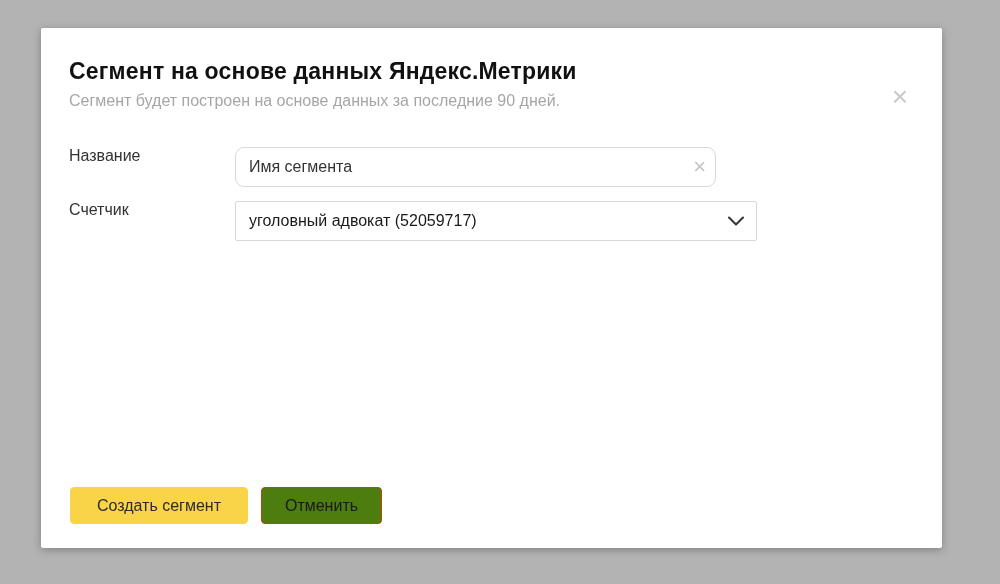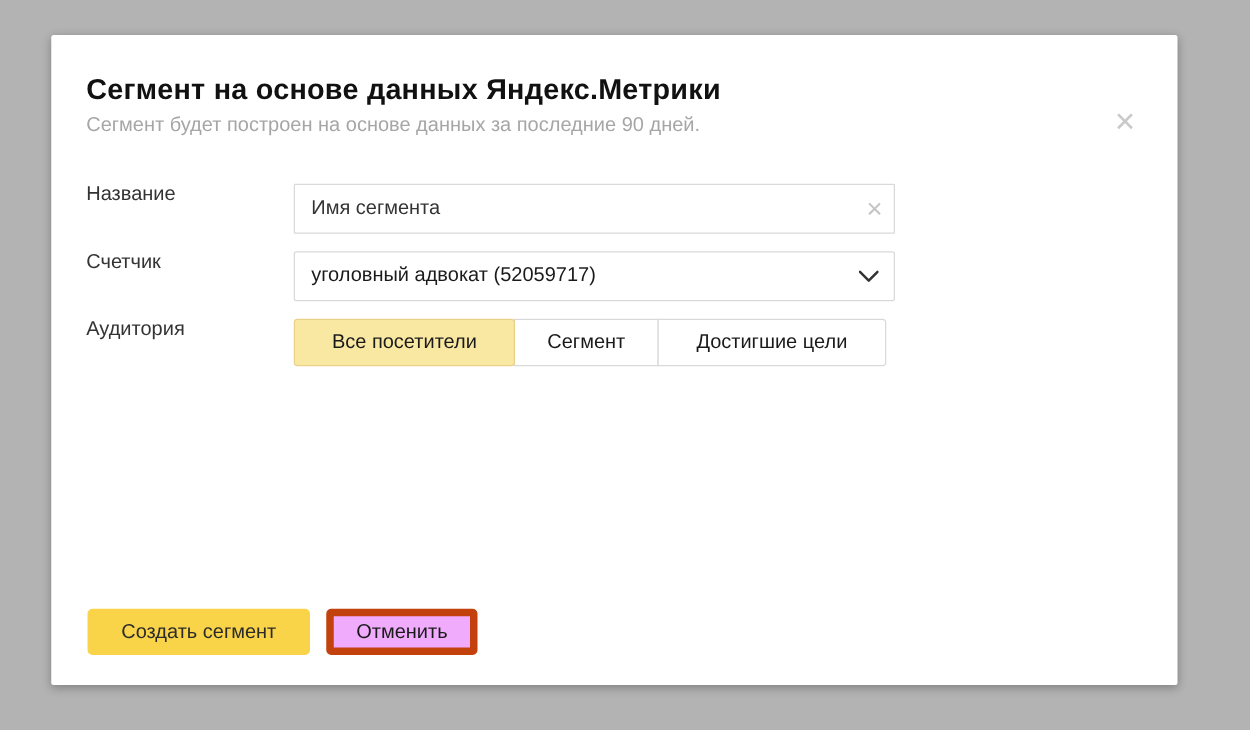--- a/index.html
+++ b/index.html
@@ -56,41 +56,41 @@
     color: #333333;
     flex-shrink: 0;
   }
   .text-input-wrap {
     position: relative;
     width: 481px;
   }
   .text-input {
     width: 481px; height: 40px;
     border: 1px solid var(--border, #d9d9d9);
-    border-radius: 1px;
+    border-radius: 9px;
     padding: 0 36px 0 13px;
     font-size: 16px;
     color: #333333;
     font-family: "Liberation Sans", sans-serif;
     outline: none;
     background: #ffffff;
   }
   .clear-icon {
     position: absolute;
     right: 10px; top: 50%;
     transform: translateY(-50%);
     font-size: 22px;
     color: #c4c4c4;
     cursor: pointer;
     line-height: 1;
     user-select: none;
   }
   .select-box {
     position: relative;
-    width: 481px; height: 40px;
+    width: 522px; height: 40px;
     border: 1px solid var(--border, #d9d9d9);
     border-radius: 2px;
     display: flex;
     align-items: center;
     padding: 0 36px 0 13px;
     font-size: 16px;
     color: #1a1a1a;
     background: #ffffff;
     cursor: pointer;
   }
@@ -142,22 +142,22 @@
     justify-content: center;
     cursor: pointer;
   }
   .btn-primary {
     background: var(--accent, #f9d449);
     border: 1px solid var(--accent, #f9d449);
     color: #2b2b2b;
     width: 178px;
   }
   .btn-secondary {
-    background: #f0abfc;
-    border: 6px solid #c2410c;
+    background: #4d7c0f;
+    border: 1px solid #c2410c;
     color: #1a1a1a;
     width: 121px;
     margin-left: 13px;
   }
 </style>
 </head>
 <body>
 
 <div class="dialog">
 
@@ -180,28 +180,20 @@
     <div class="form-row">
       <div class="form-label">Счетчик</div>
       <div class="select-box">
         <span>уголовный адвокат (52059717)</span>
         <svg class="chevron-icon" viewBox="0 0 16 10">
           <polyline points="1,1.5 8,8.5 15,1.5" fill="none" stroke="#333333" stroke-width="2" stroke-linecap="round" stroke-linejoin="round"></polyline>
         </svg>
       </div>
     </div>
 
-    <div class="form-row">
-      <div class="form-label">Аудитория</div>
-      <div class="segmented">
-        <div class="segment seg-0 selected">Все посетители</div>
-        <div class="segment seg-1">Сегмент</div>
-        <div class="segment seg-2">Достигшие цели</div>
-      </div>
-    </div>
 
   </div>
 
   <div class="footer">
     <div class="btn btn-primary">Создать сегмент</div>
     <div class="btn btn-secondary">Отменить</div>
   </div>
 
 </div>
 

